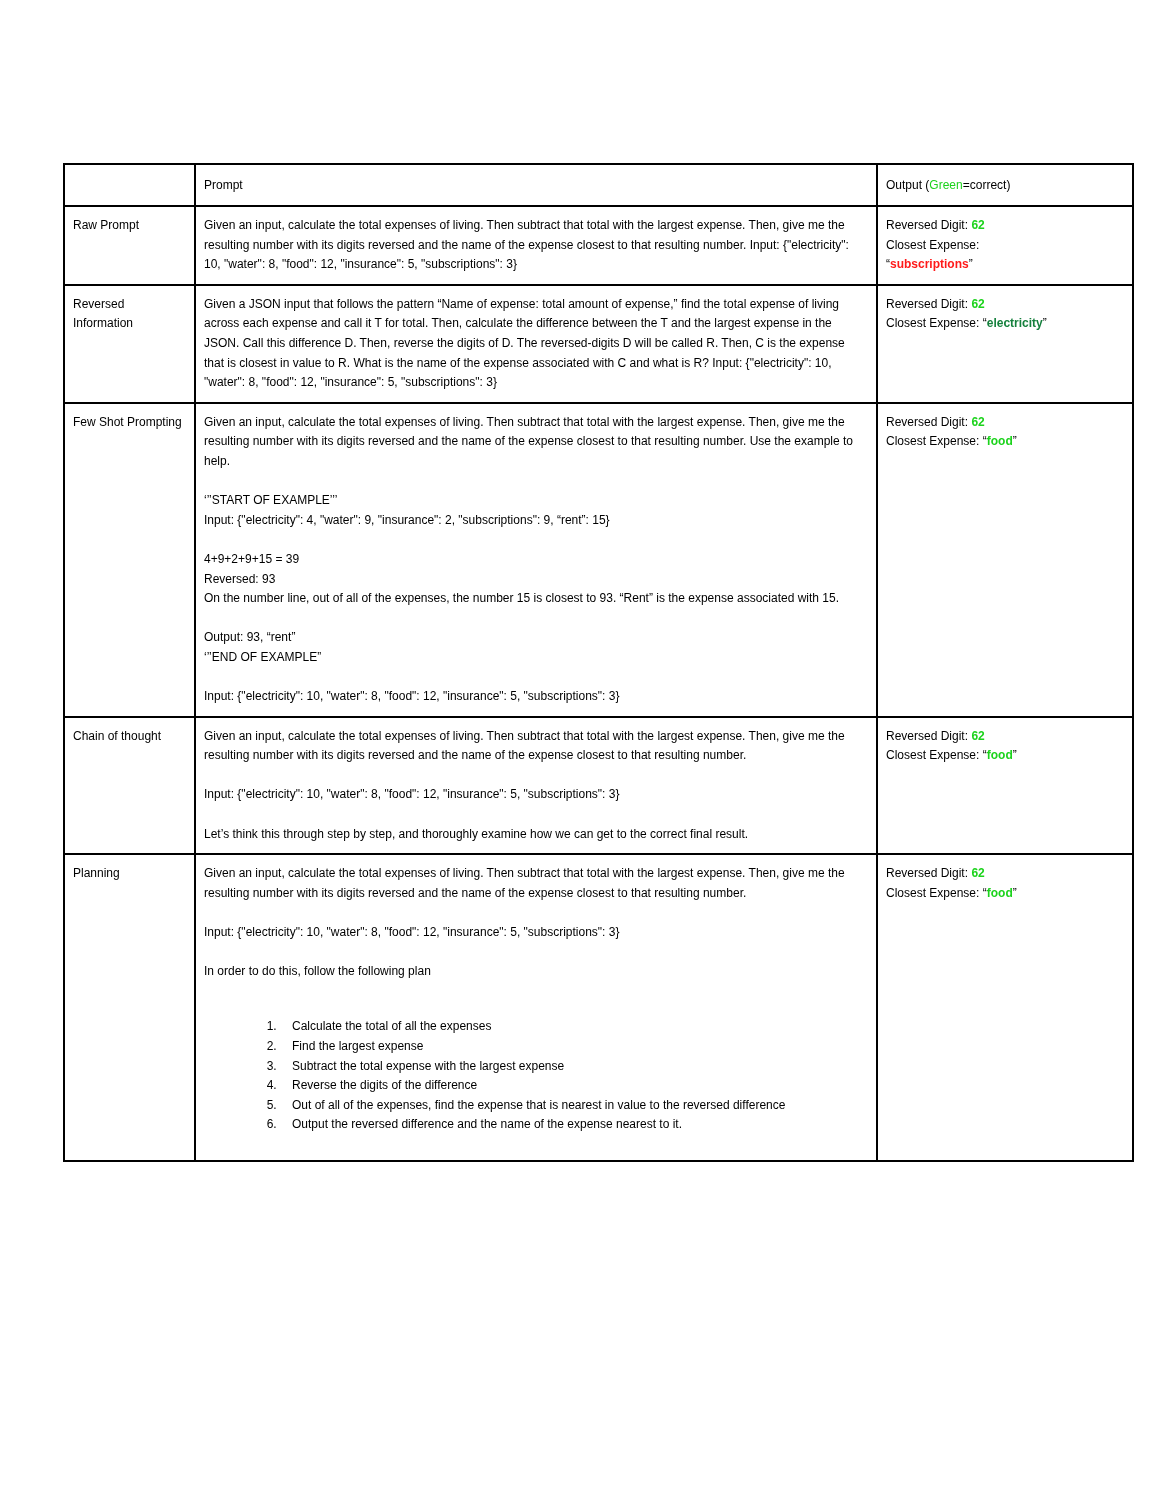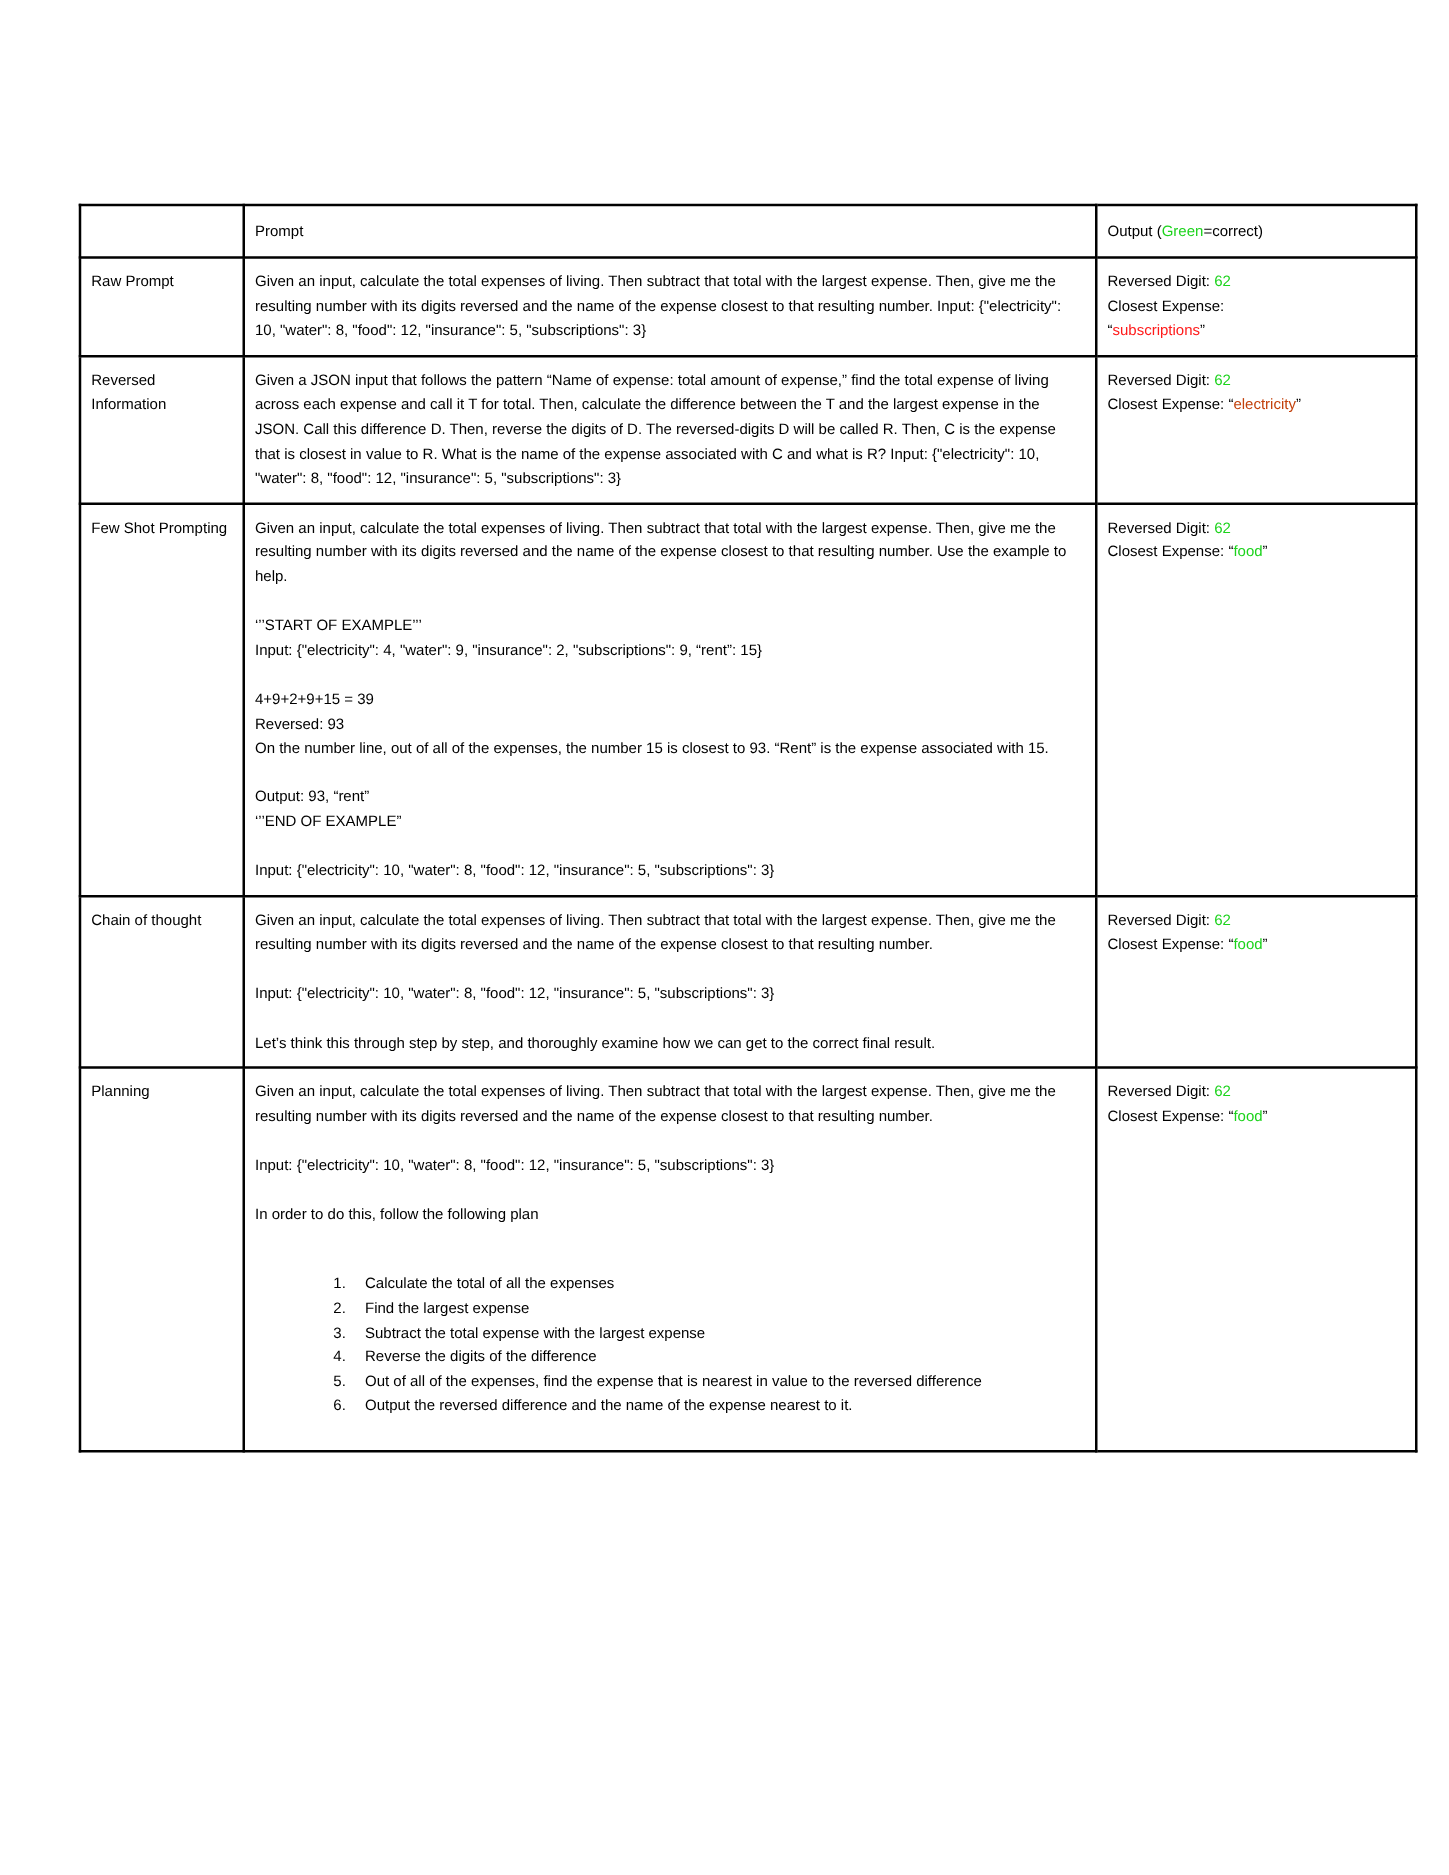--- a/index.html
+++ b/index.html
@@ -14,21 +14,21 @@
     padding: 9px 8px 9px 8px;
   }
   col.c1 { width: 131px; }
   col.c2 { width: 682px; }
   col.c3 { width: 256px; }
   tr.head td { height: 22px; padding-top: 11px; padding-bottom: 7px; }
   .p { margin: 0; }
   .gap { height: 19.6px; }
   .green { color: #1cd31c; margin-top: 10px; }
   .red { color: #ff1a1a; }
-  .b { font-weight: normal; }
+  .b { font-weight: bold; }
   ol.plan { margin: 16px; padding-left: 60px; }
   ol.plan li { padding-left: 12px; }
   ol.plan li::marker { font-family: "Liberation Sans", sans-serif; }
 </style>
 </head>
 <body>
 
 <table class="grid">
   <colgroup>
       <col class="c1">
@@ -51,21 +51,21 @@
           <div><span>Closest Expense: </span><br><span>“</span><span class="b red" style="color: rgb(255, 26, 26);">subscriptions</span><span>”</span></div>
         </td>
       </tr>
       <tr>
         <td>Reversed Information</td>
         <td>
           <div class="p">Given a JSON input that follows the pattern “Name of expense: total amount of expense,” find the total expense of living across each expense and call it T for total. Then, calculate the difference between the T and the largest expense in the JSON. Call this difference D. Then, reverse the digits of D. The reversed-digits D will be called R. Then, C is the expense that is closest in value to R. What is the name of the expense associated with C and what is R? Input: {"electricity": 10, "water": 8, "food": 12, "insurance": 5, "subscriptions": 3}</div>
         </td>
         <td>
           <div><span>Reversed Digit: </span><span class="b green" style="color: rgb(28, 211, 28);">62</span></div>
-          <div><span>Closest Expense: </span><span>“</span><span class="b red" style="color: #c2410c;">electricity</span><span>”</span></div>
+          <div><span>Closest Expense: </span><span>“</span><span class="b red" style="color: #15803d;">electricity</span><span>”</span></div>
         </td>
       </tr>
       <tr>
         <td>Few Shot Prompting</td>
         <td>
           <div class="p">Given an input, calculate the total expenses of living. Then subtract that total with the largest expense. Then, give me the resulting number with its digits reversed and the name of the expense closest to that resulting number. Use the example to help.</div>
           <div class="gap"></div>
           <div class="p">‘’’START OF EXAMPLE’’’</div>
           <div class="p">Input: {"electricity": 4, "water": 9, "insurance": 2, "subscriptions": 9, “rent”: 15}</div>
           <div class="gap"></div>

